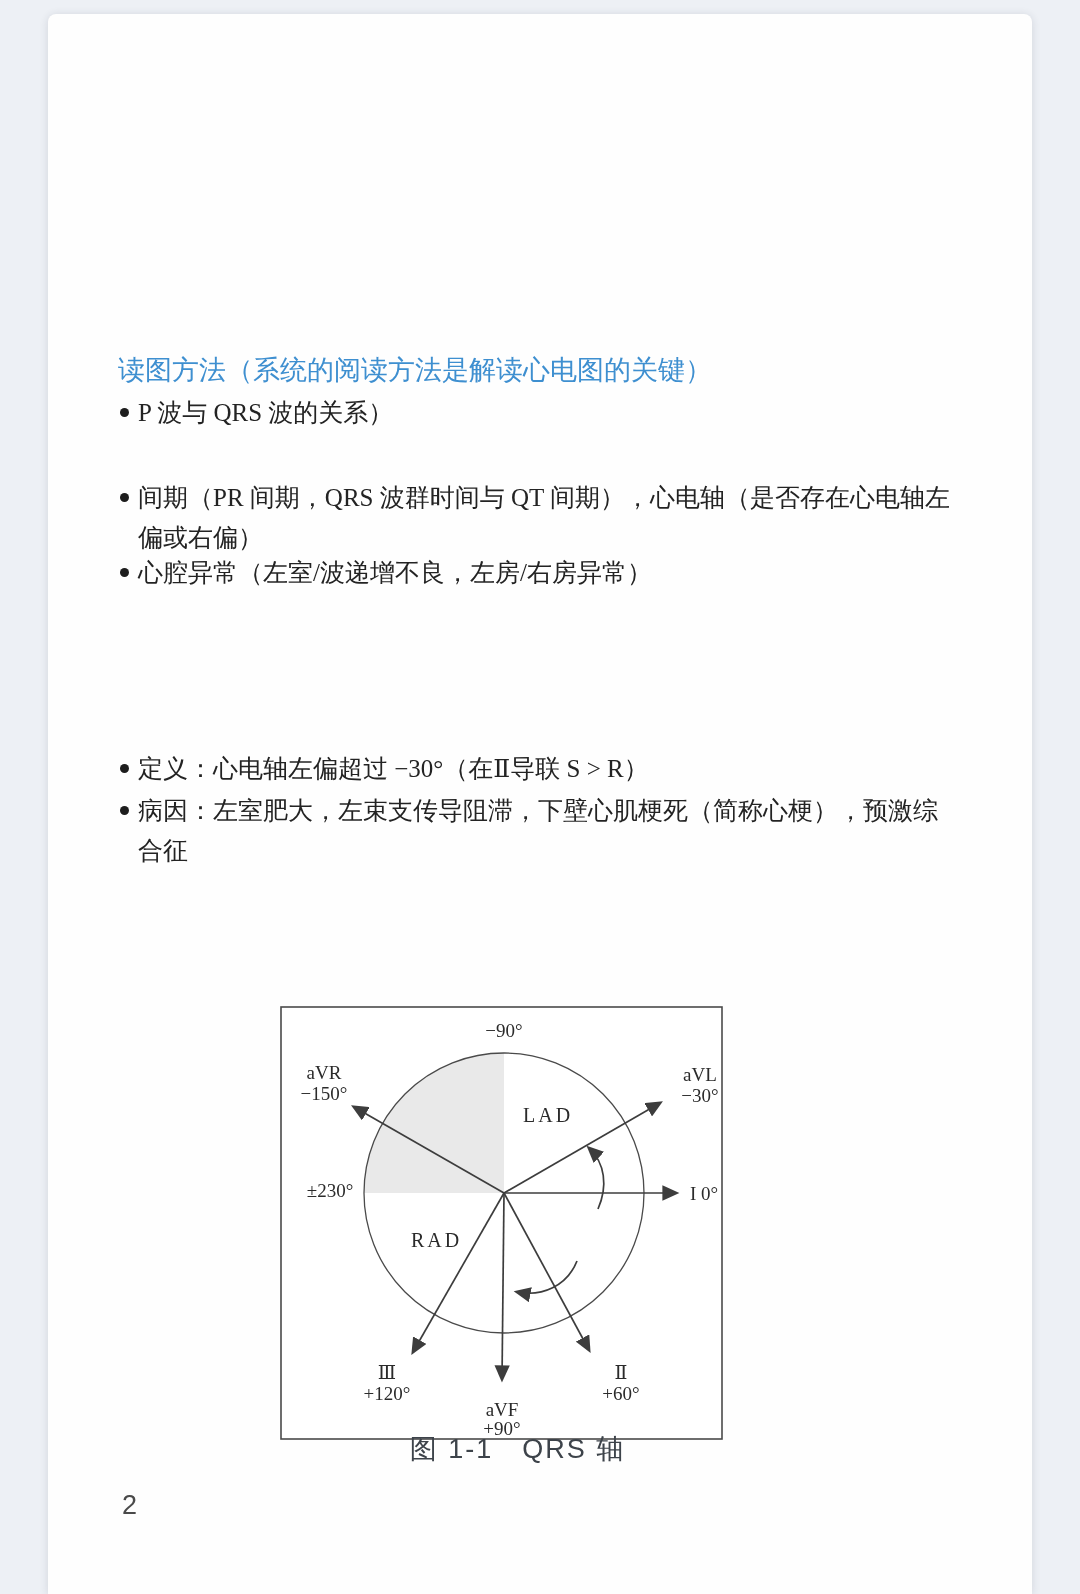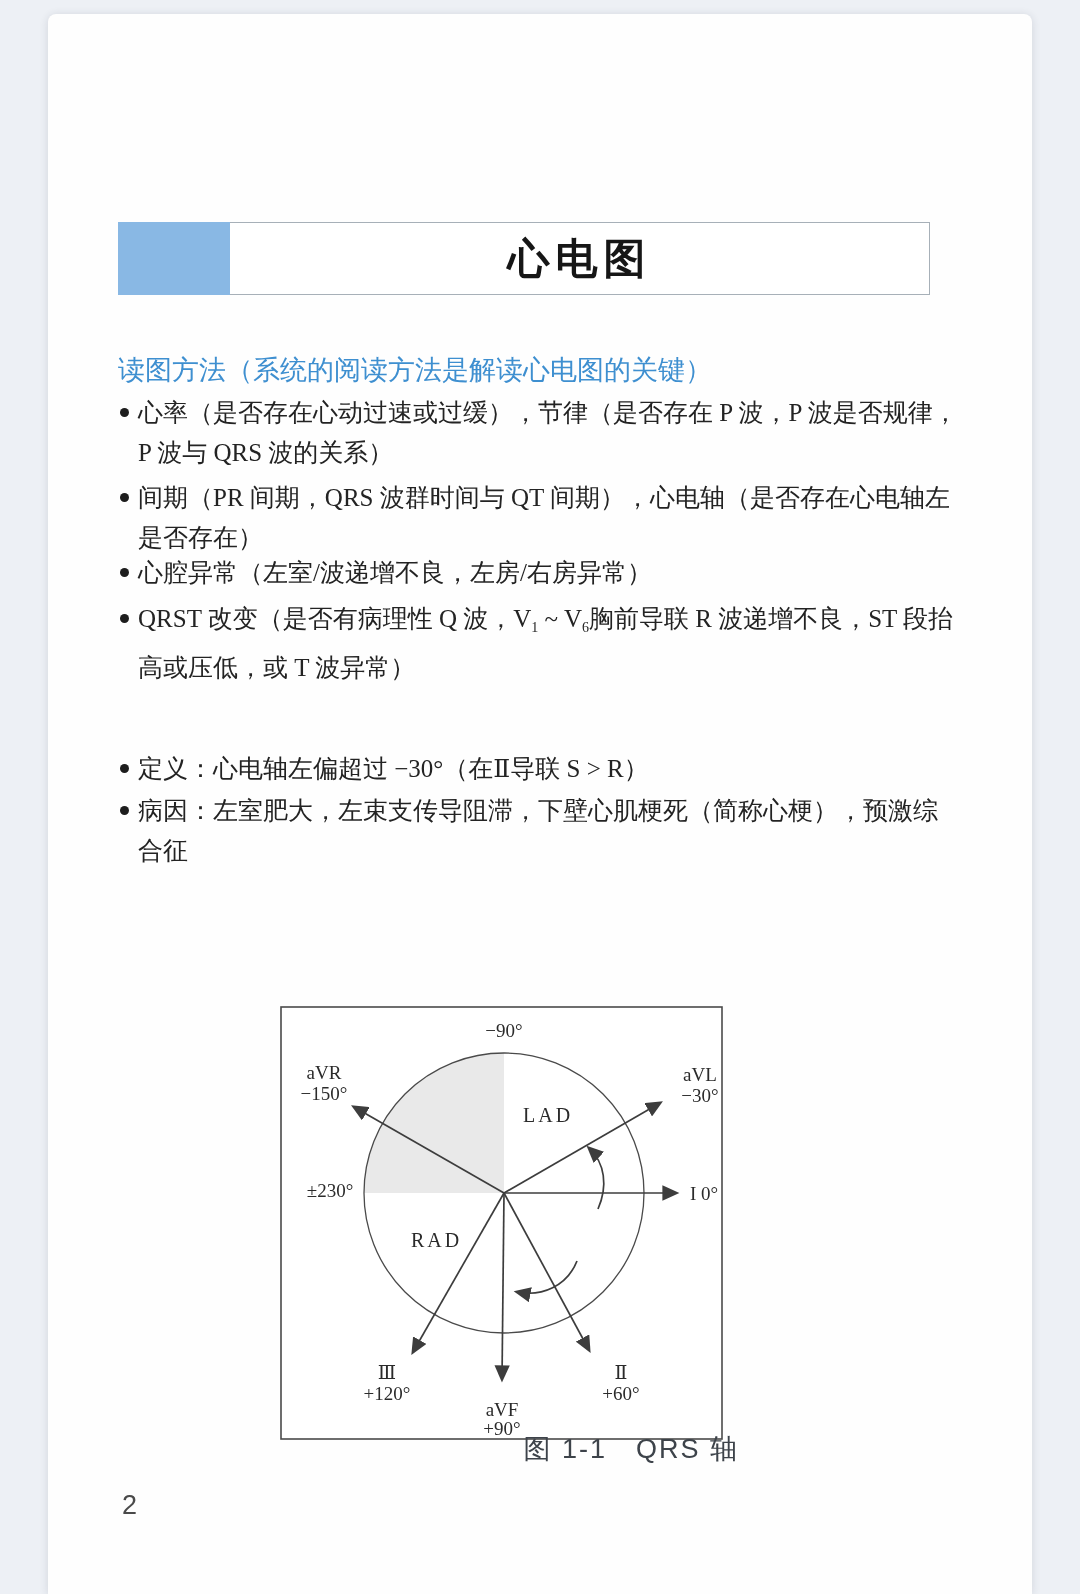--- a/index.html
+++ b/index.html
@@ -46,74 +46,60 @@
   .line sub{font-size:14px;vertical-align:-5px;}
   
   .fig{position:absolute;left:232px;top:992px;width:443px;height:434px;}
   .fig svg{position:absolute;left:0;top:0;}
   .flbl{
     position:absolute;font-size:19px;line-height:21px;color:#2b2b2b;
     text-align:center;white-space:nowrap;
   }
   .flbl.zone{font-size:20px;letter-spacing:3px;}
   .caption{
-    position:absolute;left:248px;top:1417px;width:443px;text-align:right;
+    position:absolute;left:248px;top:1417px;width:443px;text-align:center;
     font-family:"Liberation Sans","DejaVu Sans",sans-serif;
     font-size:27px;color:#3d434a;letter-spacing:2px;
   }
   .pagenum{
     position:absolute;left:74px;top:1476px;
     font-family:"Liberation Sans","DejaVu Sans",sans-serif;
     font-size:27px;color:#4a4a4a;
   }
 </style>
 </head>
 <body>
 
 <div class="page">
 
-  <div class="band">
-    <div class="band-square"></div>
-    <div class="band-titlebox">
-      <span class="band-title">心电图</span>
-    </div>
-  </div>
 
   <div class="h-blue" style="top:338px">读图方法（系统的阅读方法是解读心电图的关键）</div>
 
   <div class="bullet" style="top:379px">
     <span class="dot"></span>
     <div class="bl">
-      <div class="line">心率（是否存在心动过速或过缓），节律（是否存在 P 波，P 波是否规律，</div>
       <div class="line">P 波与 QRS 波的关系）</div>
     </div>
   </div>
 
   <div class="bullet" style="top:464px">
     <span class="dot"></span>
     <div class="bl">
       <div class="line">间期（PR 间期，QRS 波群时间与 QT 间期），心电轴（是否存在心电轴左</div>
-      <div class="line">是否存在）</div>
+      <div class="line">偏或右偏）</div>
     </div>
   </div>
 
   <div class="bullet" style="top:539px">
     <span class="dot"></span>
     <div class="bl">
       <div class="line">心腔异常（左室/波递增不良，左房/右房异常）</div>
     </div>
   </div>
 
-  <div class="bullet" style="top:585px">
-    <span class="dot"></span>
-    <div class="bl">
-      <div class="line"><span>QRST 改变（是否有病理性 Q 波，V</span><sub>1</sub><span> ~ V</span><sub>6</sub><span>胸前导联 R 波递增不良，ST 段抬</span></div>
-      <div class="line">高或压低，或 T 波异常）</div>
-    </div>
-  </div>
 
 
   <div class="bullet" style="top:735px">
     <span class="dot"></span>
     <div class="bl">
       <div class="line">定义：心电轴左偏超过 −30°（在Ⅱ导联 S &gt; R）</div>
     </div>
   </div>
 
   <div class="bullet" style="top:777px">

